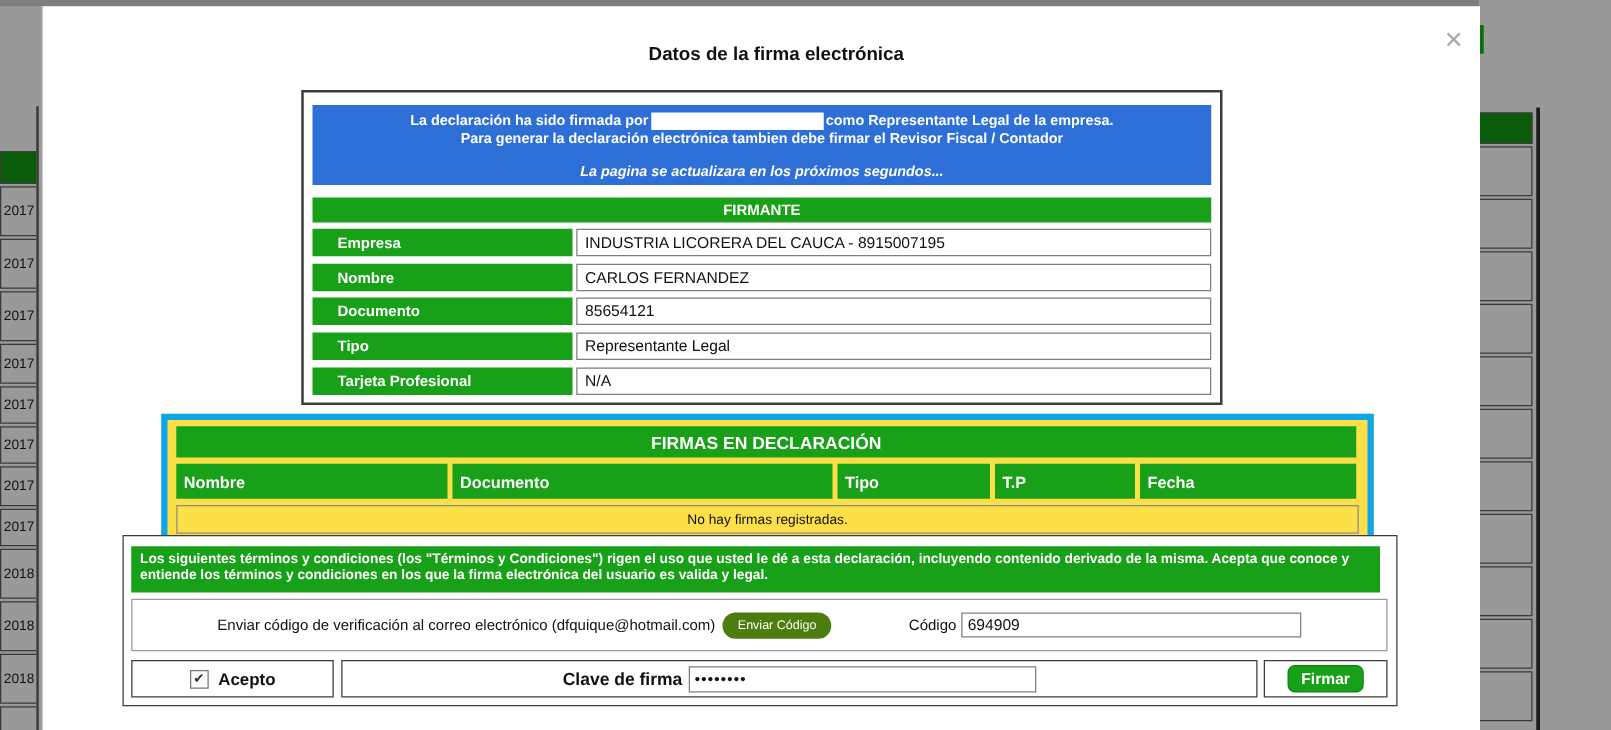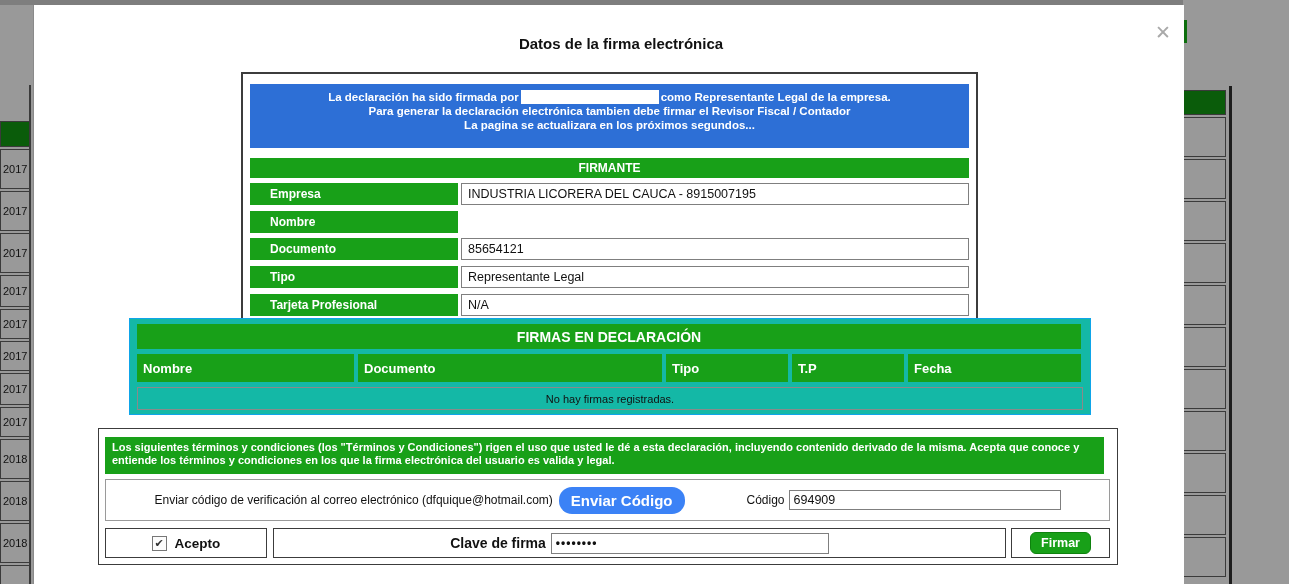--- a/index.html
+++ b/index.html
@@ -22,46 +22,46 @@
   .modal-title{position:absolute;left:0;top:30px;width:1150px;text-align:center;font-weight:bold;font-size:15px;color:#111;padding-left:12px;}
   .close-x{position:absolute;left:1115px;top:14px;width:28px;height:26px;color:#a9a9a9;font-size:19px;font-weight:bold;
            display:flex;align-items:center;justify-content:center;cursor:pointer;}
 
   
   .box1{position:absolute;left:207px;top:67px;width:733px;height:248px;border:2px solid #3c3c3c;background:#fff;}
   .blue-box{position:absolute;left:7px;top:10px;width:719px;height:64px;background:#2d6fd6;color:#fff;
             font-size:11.5px;font-weight:bold;text-align:center;line-height:14px;padding-top:6px;box-sizing:border-box;}
   .blue-line1{display:flex;align-items:center;justify-content:center;gap:2px;}
   .redaction{display:inline-block;width:138px;height:14px;background:#ffffff;}
-  .blue-line3{}
+  .blue-line3{margin-top:13px;font-style:italic;}
   .green-bar{background:#18a018;color:#fff;font-weight:bold;}
   .firmante-bar{position:absolute;left:7px;top:84px;width:719px;height:20px;font-size:12px;
                 display:flex;align-items:center;justify-content:center;}
   .f-label{position:absolute;left:7px;width:208px;height:22px;font-size:12px;padding-left:20px;box-sizing:border-box;
            display:flex;align-items:center;}
   .f-value{position:absolute;left:218px;width:508px;height:22px;border:1px solid #7f7f7f;font-size:12.5px;color:#111;
            padding-left:6px;box-sizing:border-box;display:flex;align-items:center;background:#fff;}
 
   
-  .box2{position:absolute;left:95px;top:313px;width:960px;height:95px;border:1px solid #0ea5e9;background:#14b8a6;}
+  .box2{position:absolute;left:95px;top:326px;width:960px;height:95px;border:5px solid #0ea5e9;background:#fde047;}
   .firmas-title{position:absolute;left:7px;top:5px;width:944px;height:25px;font-size:14px;
                 display:flex;align-items:center;justify-content:center;}
   .firmas-th{position:absolute;top:35px;height:28px;font-size:13px;padding-left:6px;box-sizing:border-box;
              display:flex;align-items:center;}
   .firmas-empty{position:absolute;left:7px;top:68px;width:944px;height:21px;border:1px solid #8a8a8a;font-size:11px;color:#111;
                 display:flex;align-items:center;justify-content:center;}
 
   
   .box3{position:absolute;left:64px;top:423px;width:1018px;height:135px;border:1px solid #3c3c3c;background:#fff;}
   .terms-box{position:absolute;left:6px;top:8px;width:999px;height:37px;background:#18a018;color:#fff;
              font-size:11px;font-weight:bold;line-height:13px;padding:4px 7px;box-sizing:border-box;}
   .email-row{position:absolute;left:6px;top:50px;width:1005px;height:42px;border:1px solid #9a9a9a;
              display:flex;align-items:center;justify-content:center;box-sizing:border-box;}
   .email-label{font-size:12px;color:#111;}
-  .pill-btn{margin-left:6px;background:#3b82f6;color:#fff;font-weight:bold;font-size:15px;border:none;
+  .pill-btn{margin-left:6px;background:#4d7c0f;color:#fff;font-weight:normal;font-size:10px;border:none;
             border-radius:13px;padding:5px 12px;cursor:pointer;font-family:inherit;}
   .codigo-label{margin-left:62px;font-size:12px;color:#111;}
   .codigo-input{margin-left:4px;width:262px;height:16px;border:1px solid #7f7f7f;font-size:12.5px;
                 font-family:inherit;padding:1px 4px;color:#111;}
   .acepto-box{position:absolute;left:6px;top:99px;width:162px;height:30px;border:1px solid #3c3c3c;
               display:flex;align-items:center;justify-content:center;gap:8px;box-sizing:border-box;}
   .checkbox{width:13px;height:13px;border:1px solid #777;background:#fcfcfc;font-size:11px;line-height:12px;
             text-align:center;color:#333;cursor:pointer;}
   .acepto-label{font-weight:bold;font-size:13.5px;color:#111;}
   .clave-box{position:absolute;left:174px;top:99px;width:733px;height:30px;border:1px solid #3c3c3c;
@@ -125,20 +125,21 @@
         <div>Para generar la declaración electrónica tambien debe firmar el Revisor Fiscal / Contador</div>
         <div class="blue-line3">La pagina se actualizara en los próximos segundos...</div>
       </div>
 
       <div class="firmante-bar green-bar">FIRMANTE</div>
 
       <div class="f-label green-bar" style="top:109px">Empresa</div>
       <div class="f-value" style="top:109px">INDUSTRIA LICORERA DEL CAUCA - 8915007195</div>
 
       <div class="f-label green-bar" style="top:137px">Nombre</div>
+      <div class="f-value" style="top:137px">CARLOS FERNANDEZ</div>
 
       <div class="f-label green-bar" style="top:164px">Documento</div>
       <div class="f-value" style="top:164px">85654121</div>
 
       <div class="f-label green-bar" style="top:192px">Tipo</div>
       <div class="f-value" style="top:192px">Representante Legal</div>
 
       <div class="f-label green-bar" style="top:220px">Tarjeta Profesional</div>
       <div class="f-value" style="top:220px">N/A</div>
     </div>

